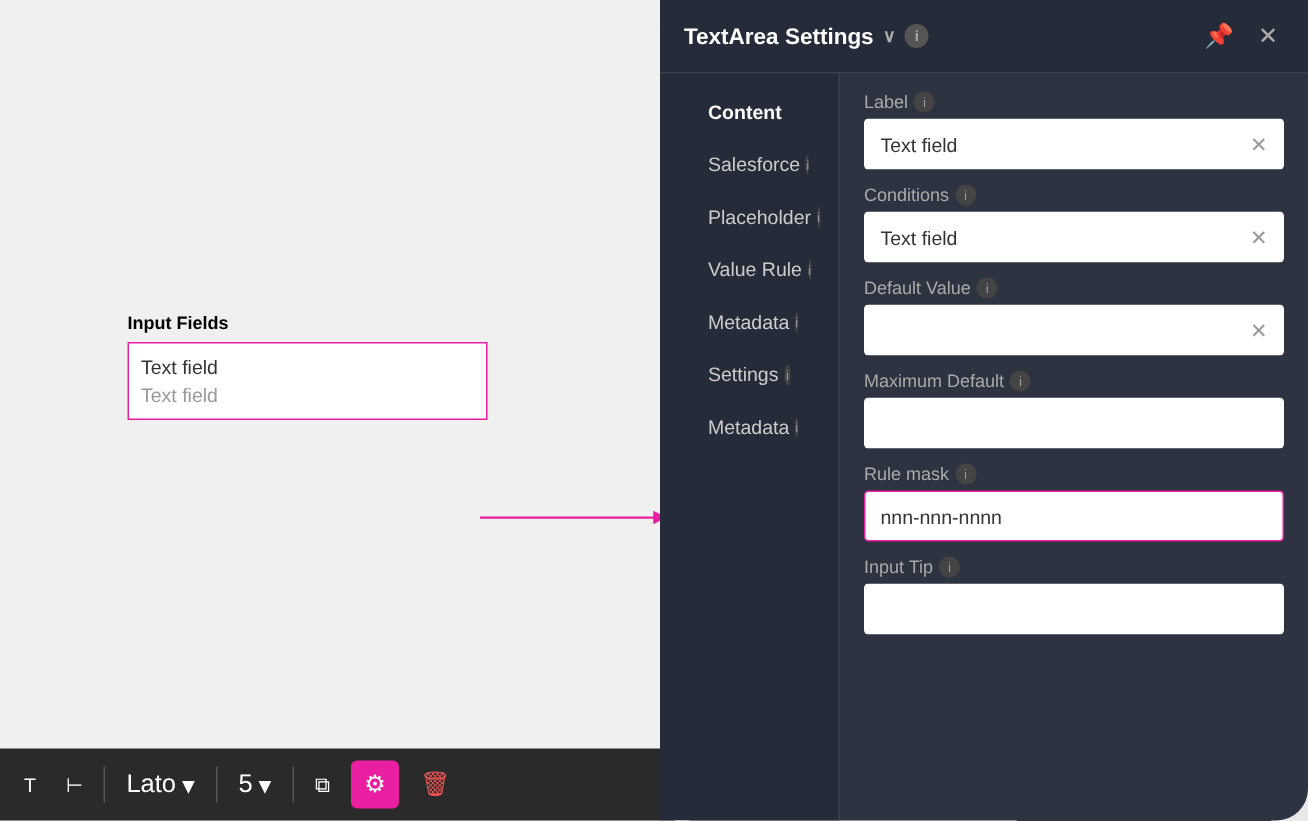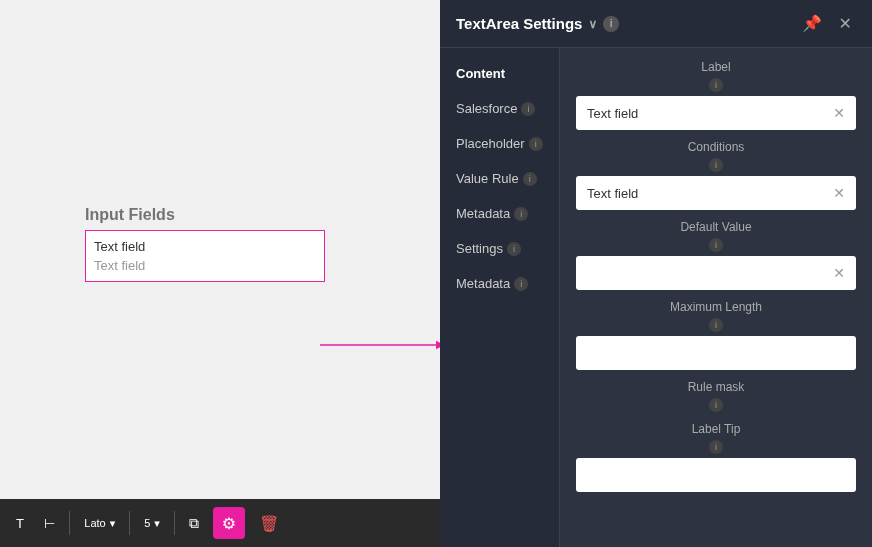--- a/index.html
+++ b/index.html
@@ -26,22 +26,22 @@
     }
 
     .canvas-content {
       position: relative;
       display: flex;
       flex-direction: column;
       align-items: flex-start;
     }
 
     .input-fields-label {
-      color: #737373;
-      font-size: 16px;
+      color: #000000;
+      font-size: 12px;
       font-weight: 600;
       margin-bottom: 6px;
     }
 
     .input-box-container {
       position: relative;
       border: 1.5px solid #e91ea0;
       background: white;
       padding: 6px 8px;
       width: 240px;
@@ -94,21 +94,21 @@
     .toolbar-divider {
       width: 1px;
       height: 24px;
       background: #555;
     }
 
     .font-select {
       background: none;
       border: none;
       color: white;
-      font-size: 11px;
+      font-size: 17px;
       cursor: pointer;
       padding: 4px 6px;
       display: flex;
       align-items: center;
       gap: 4px;
     }
 
     .toolbar-icon-gear {
       width: 32px;
       height: 32px;
@@ -138,20 +138,21 @@
 
     
     .settings-panel {
       position: absolute;
       right: 0; top: 0;
       width: 432px;
       height: 547px;
       background: #2d3340;
       display: flex;
       flex-direction: column;
+      border-radius: 21px;
     }
 
     .panel-header {
       display: flex;
       align-items: center;
       padding: 12px 16px;
       background: #252b38;
       border-bottom: 1px solid #3a4050;
       gap: 8px;
     }
@@ -198,21 +199,21 @@
 
     
     .panel-nav {
       width: 120px;
       background: #252b38;
       padding: 8px 0;
       border-right: 1px solid #3a4050;
     }
 
     .nav-item {
-      padding: 10px 16px;
+      padding: 10px 32px;
       color: #ccc;
       font-size: 13px;
       cursor: pointer;
       display: flex;
       align-items: flex-end;
       gap: 4px;
       white-space: nowrap;
     }
     .nav-item.active { color: white; font-weight: 600; }
 
@@ -240,21 +241,20 @@
       flex-direction: column;
       gap: 4px;
     }
 
     .field-label {
       color: #aaa;
       font-size: 12px;
       display: flex;
       align-items: center;
       gap: 4px;
-      flex-direction: column;
     }
 
     .field-label-info {
       width: 14px; height: 14px;
       border-radius: 50%;
       background: #444;
       color: #999;
       font-size: 9px;
       display: flex; align-items: center; justify-content: center;
     }
@@ -430,38 +430,41 @@
           <div class="field-label-info">i</div>
         </div>
         <div class="field-input">
           <span class="field-input-value empty"></span>
           <span class="field-input-clear">✕</span>
         </div>
       </div>
 
       <div class="field-group">
         <div class="field-label">
-          <span>Maximum Length</span>
+          <span>Maximum Default</span>
           <div class="field-label-info">i</div>
         </div>
         <div class="field-input">
           <span class="field-input-value empty"></span>
         </div>
       </div>
 
       <div class="field-group">
         <div class="field-label">
           <span>Rule mask</span>
           <div class="field-label-info">i</div>
         </div>
-      </div>
-
-      <div class="field-group">
-        <div class="field-label">
-          <span>Label Tip</span>
+        <div class="field-input focused">
+          <span class="field-input-value">nnn-nnn-nnnn</span>
+        </div>
+      </div>
+
+      <div class="field-group">
+        <div class="field-label">
+          <span>Input Tip</span>
           <div class="field-label-info">i</div>
         </div>
         <div class="field-input">
           <span class="field-input-value empty"></span>
         </div>
       </div>
 
     </div>
   </div>
 </div>

